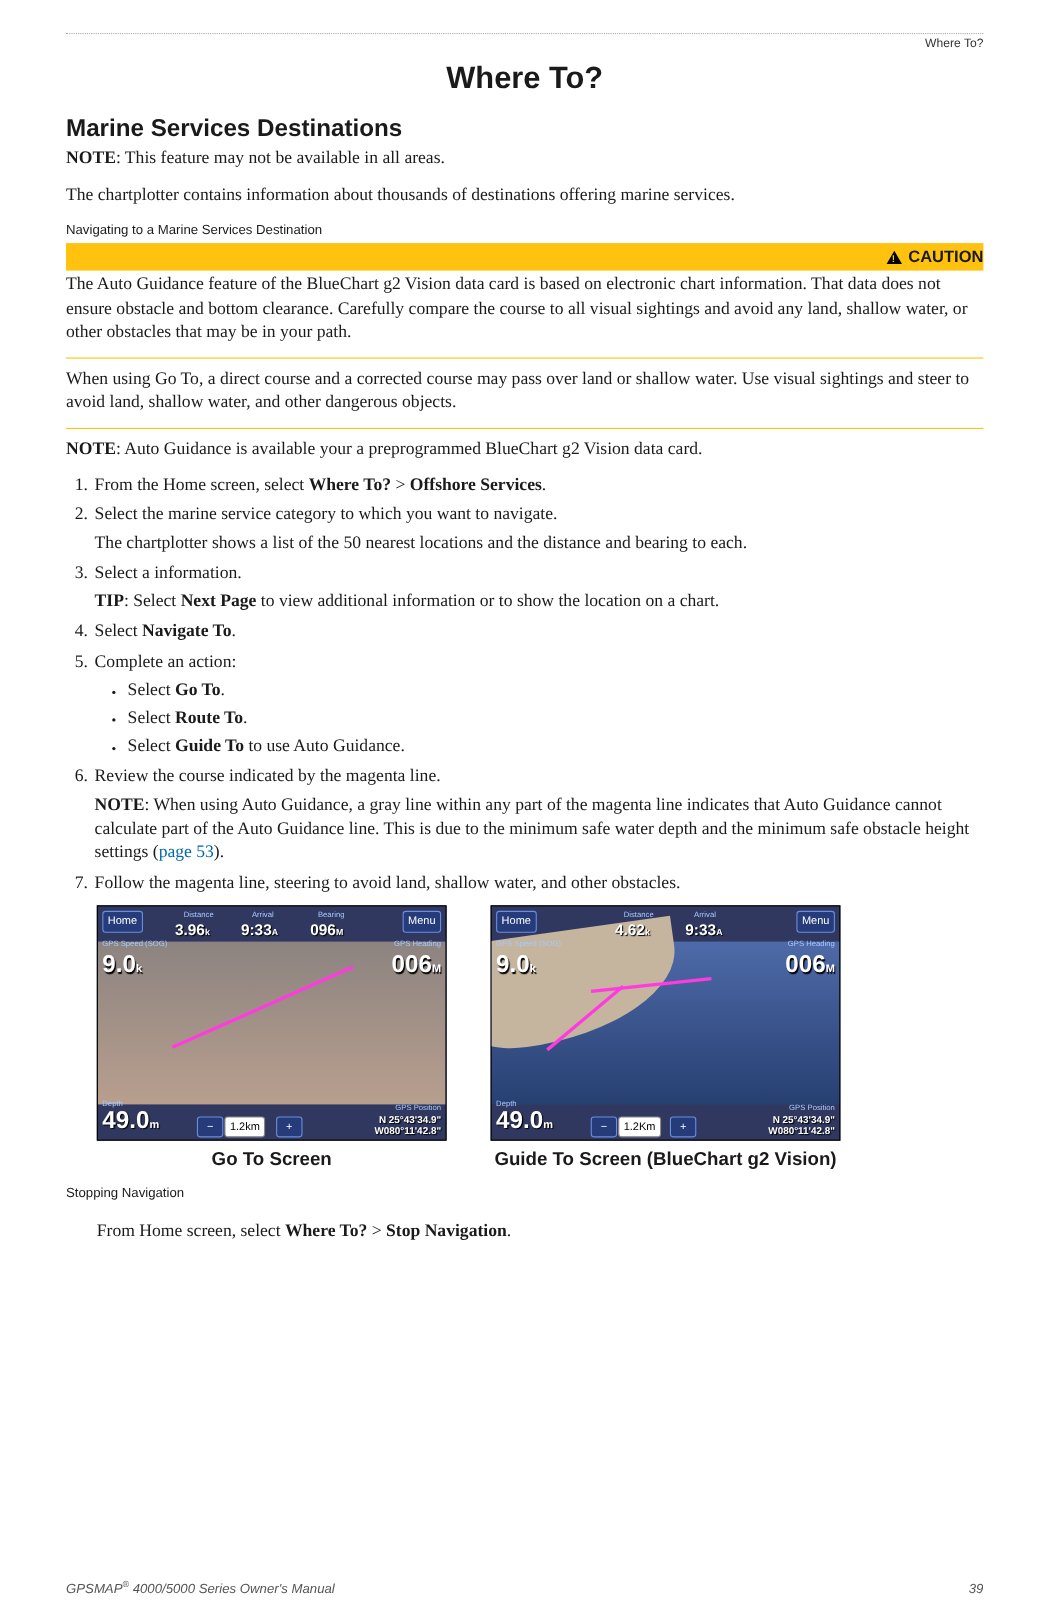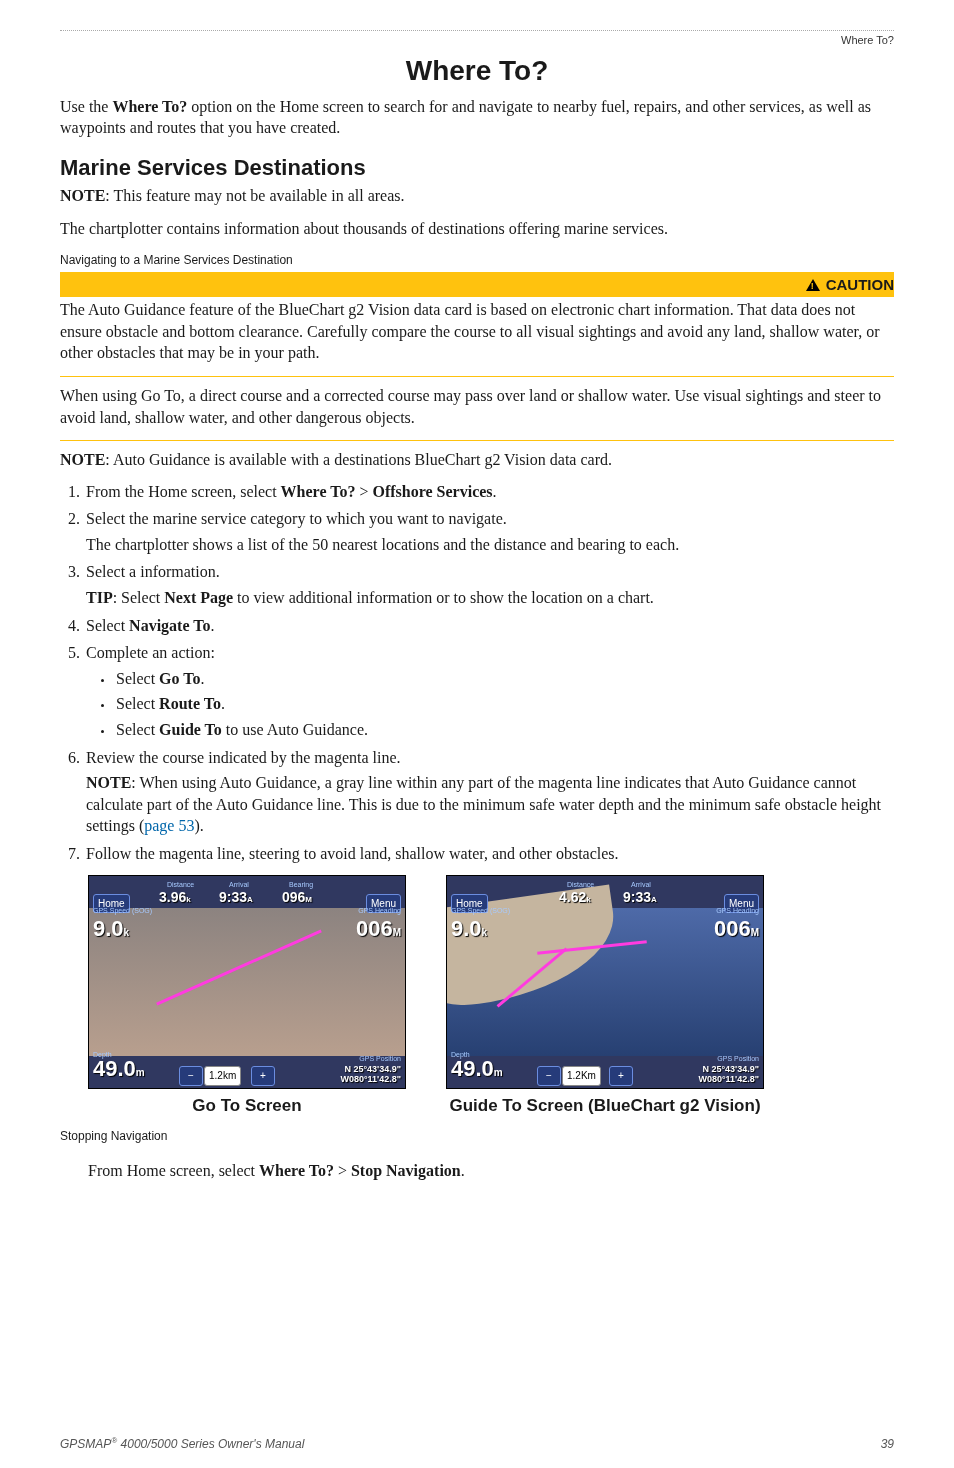--- a/index.html
+++ b/index.html
@@ -139,21 +139,21 @@
   .tile {
     position:absolute;
     background:#263b7a;
     color:#fff;
     font-family: Arial, sans-serif;
     font-size:10px;
     border:1px solid #6b8de0;
     padding:2px 4px;
     border-radius:3px;
   }
-  .tile.top{ top:18px; }
+  .tile.top{ top:4px; }
   .tile.bot{ bottom:2px; }
   .val-big{
     position:absolute;
     color:#fff;
     font-family: Arial, sans-serif;
     font-weight:bold;
     font-size:22px;
     text-shadow:1px 1px 1px #000;
     text-align:center;
   }
@@ -195,23 +195,20 @@
 </style>
 </head>
 <body>
 
 <div class="page">
   <div class="header-line"></div>
   <div class="header-label">Where To?</div>
 
   <h1>Where To?</h1>
 
-  <p class="intro">
-    <span>Use the </span><b>Where To?</b><span> option on the Home screen to search for and navigate to nearby fuel, repairs, and other services, as well as waypoints and routes that you have created.</span>
-  </p>
 
   <h2>Marine Services Destinations</h2>
   <p class="note">
     <b>NOTE</b><span>: This feature may not be available in all areas.</span>
   </p>
   <p class="para">The chartplotter contains information about thousands of destinations offering marine services.</p>
 
   <h3>Navigating to a Marine Services Destination</h3>
 
   <div class="caution-bar">
@@ -219,21 +216,21 @@
     <span>CAUTION</span>
   </div>
   <div class="caution-block">
     <p>The Auto Guidance feature of the BlueChart g2 Vision data card is based on electronic chart information. That data does not ensure obstacle and bottom clearance. Carefully compare the course to all visual sightings and avoid any land, shallow water, or other obstacles that may be in your path.</p>
   </div>
   <div class="caution-block">
     <p>When using Go To, a direct course and a corrected course may pass over land or shallow water. Use visual sightings and steer to avoid land, shallow water, and other dangerous objects.</p>
   </div>
 
   <p class="subnote">
-    <b>NOTE</b><span>: Auto Guidance is available with a destinations BlueChart g2 Vision data card.</span>
+    <b>NOTE</b><span>: Auto Guidance is available your a preprogrammed BlueChart g2 Vision data card.</span>
   </p>
 
   <ol class="steps">
     <li>
       <span>From the Home screen, select </span><b>Where To?</b><span> &gt; </span><b>Offshore Services</b><span>.</span>
     </li>
     <li>
       <span>Select the marine service category to which you want to navigate.</span>
       <p>The chartplotter shows a list of the 50 nearest locations and the distance and bearing to each.</p>
     </li>

